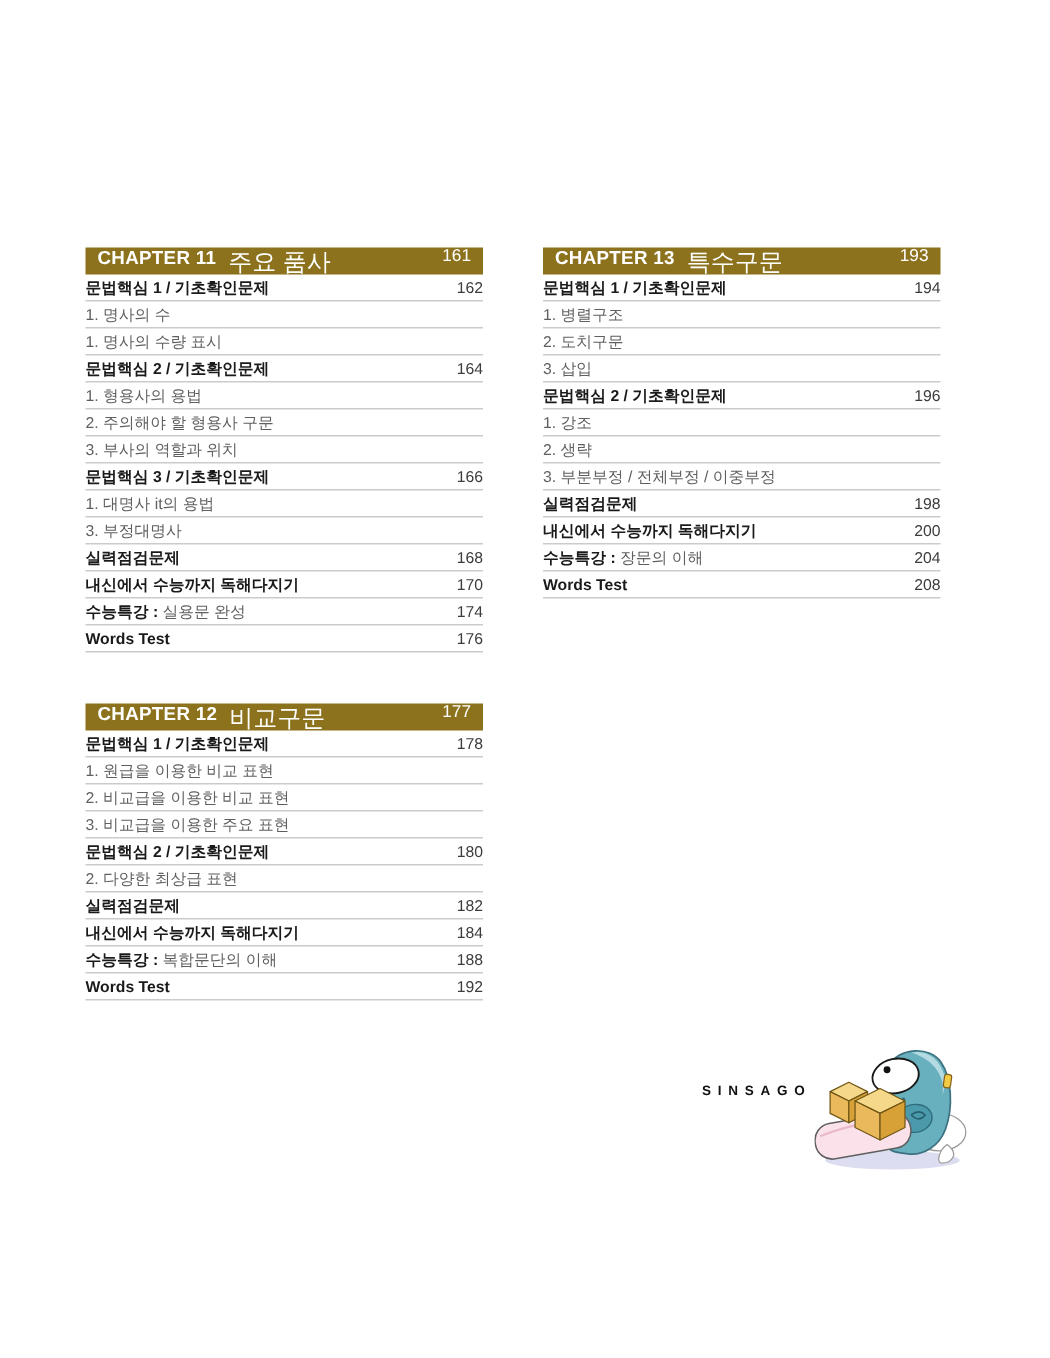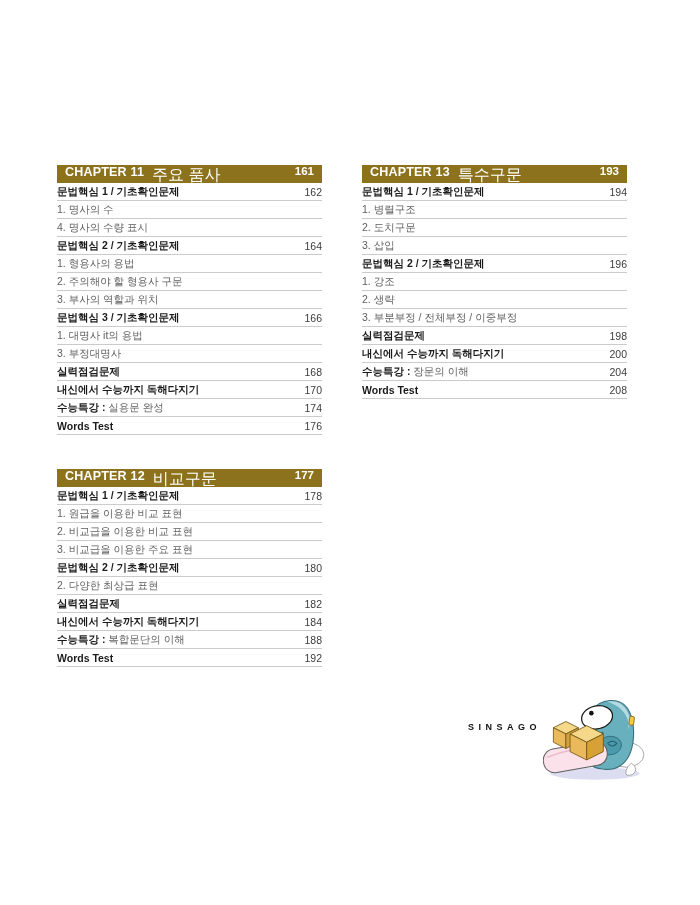--- a/index.html
+++ b/index.html
@@ -25,21 +25,21 @@
     height: 18px;
     display: flex; 
     padding: 0 8px;
     box-sizing: border-box;
   }
   .ch-label {
     font-weight: 800; font-size: 12.5px; letter-spacing: 0.2px;
     white-space: nowrap;
   }
   .ch-title { font-weight: 400; font-size: 16px; margin-left: 8px; white-space: nowrap; }
-  .ch-page  { margin-left: auto; font-weight: 700; font-size: 11.5px; }
+  .ch-page  { margin-left: auto; font-weight: 400; font-size: 11.5px; }
 
   ul.rows { list-style: none; margin: 0; padding: 0; }
   .row {
     height: 17px;
     border-bottom: 1px solid var(--divider, #cbcbcb);
     display: flex; align-items: center;
     font-size: 10.5px;
     box-sizing: content-box;
   }
   .row .lb { font-weight: 700; color: var(--row-bold-text, #1a1a1a); white-space: pre; }
@@ -71,21 +71,21 @@
     <span class="row-label"><span class="lb">문법핵심 1 / 기초확인문제</span><span class="lr"></span></span>
     <span class="row-page">162</span>
   </li>
 
   <li class="row item">
     <span class="row-label"><span class="lb"></span><span class="lr">1. 명사의 수</span></span>
     <span class="row-page"></span>
   </li>
 
   <li class="row item">
-    <span class="row-label"><span class="lb"></span><span class="lr">4. 명사의 수량 표시</span></span>
+    <span class="row-label"><span class="lb"></span><span class="lr">1. 명사의 수량 표시</span></span>
     <span class="row-page"></span>
   </li>
 
 
   <li class="row bold">
     <span class="row-label"><span class="lb">문법핵심 2 / 기초확인문제</span><span class="lr"></span></span>
     <span class="row-page">164</span>
   </li>
 
   <li class="row item">

